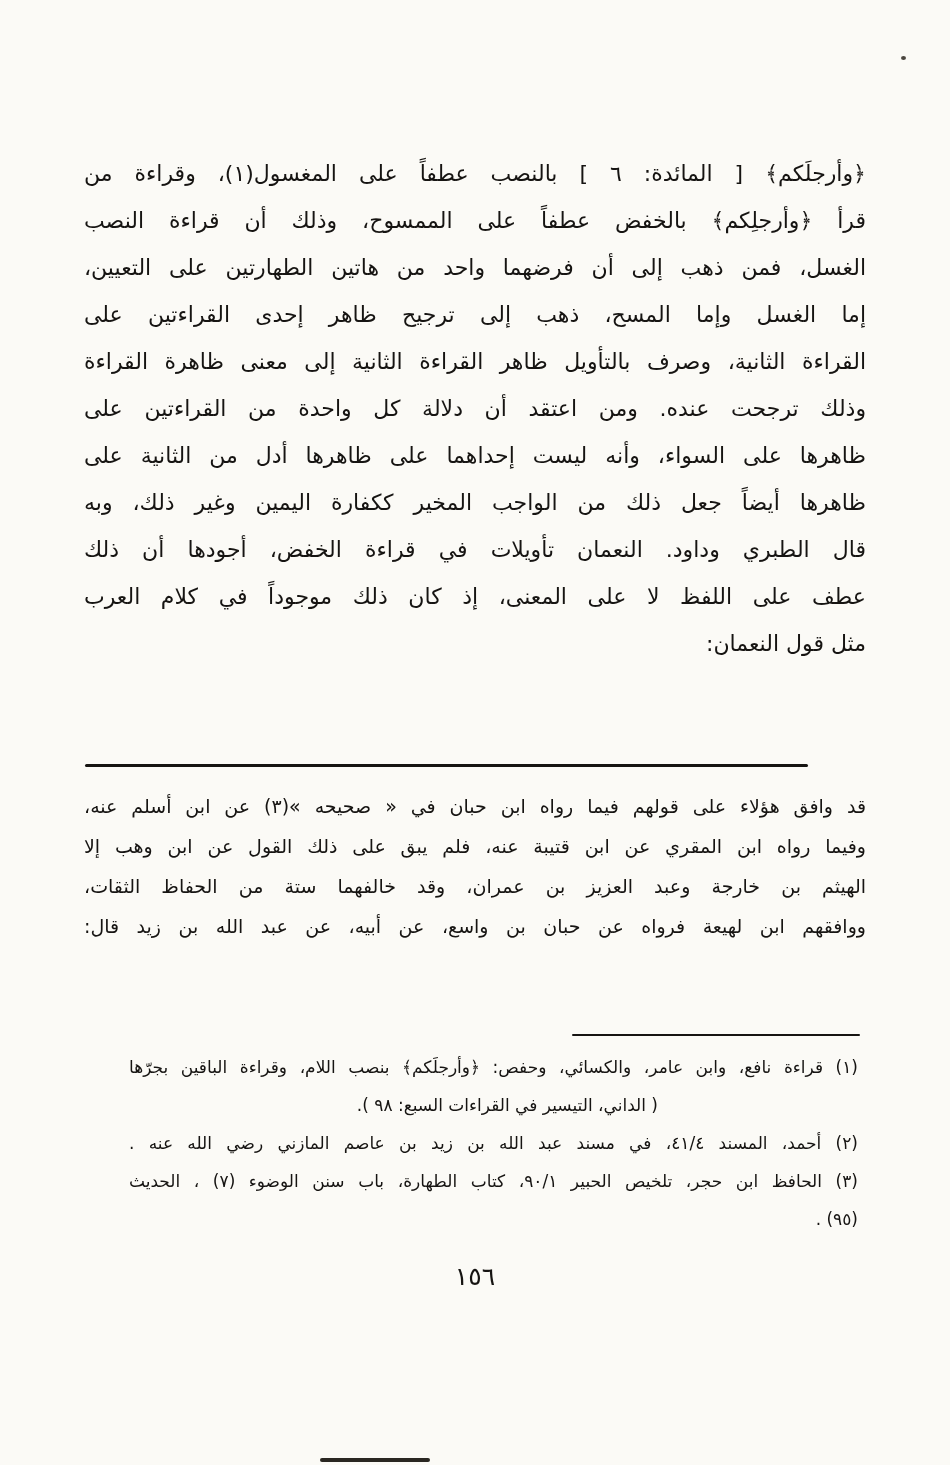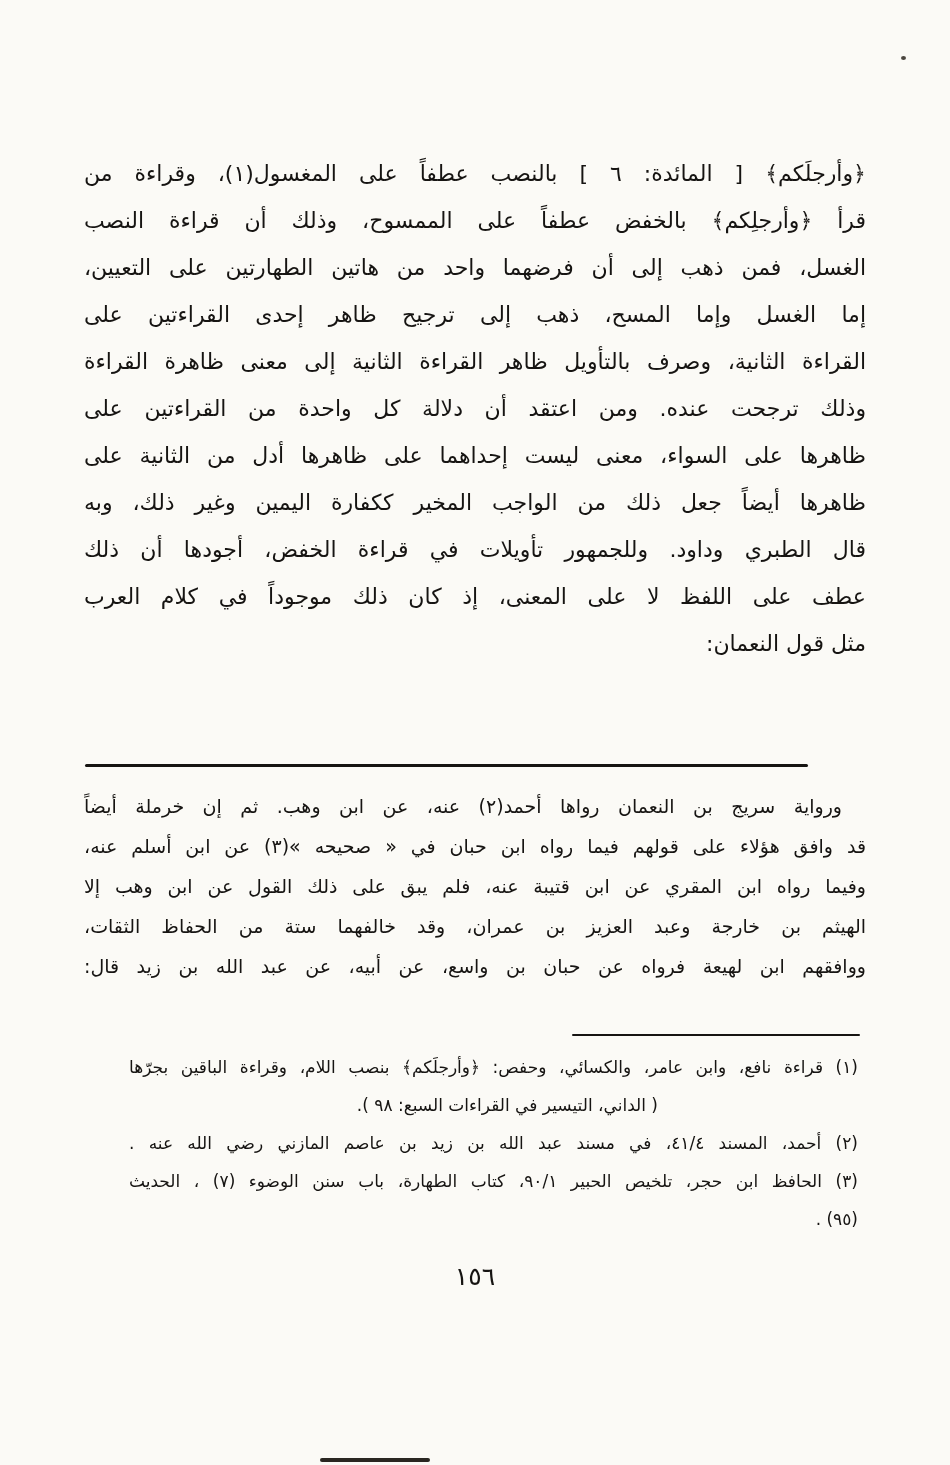--- a/index.html
+++ b/index.html
@@ -138,31 +138,30 @@
 
 <div class="page">
 
   <main class="main-text">
     <div class="line">﴿وأرجلَكم﴾ [ المائدة: ٦ ] بالنصب عطفاً على المغسول(١)، وقراءة من</div>
     <div class="line">قرأ ﴿وأرجلِكم﴾ بالخفض عطفاً على الممسوح، وذلك أن قراءة النصب</div>
     <div class="line">الغسل، فمن ذهب إلى أن فرضهما واحد من هاتين الطهارتين على التعيين،</div>
     <div class="line">إما الغسل وإما المسح، ذهب إلى ترجيح ظاهر إحدى القراءتين على</div>
     <div class="line">القراءة الثانية، وصرف بالتأويل ظاهر القراءة الثانية إلى معنى ظاهرة القراءة</div>
     <div class="line">وذلك ترجحت عنده. ومن اعتقد أن دلالة كل واحدة من القراءتين على</div>
-    <div class="line">ظاهرها على السواء، معنى ليست إحداهما على ظاهرها أدل من الثانية على</div>
+    <div class="line">ظاهرها على السواء، وأنه ليست إحداهما على ظاهرها أدل من الثانية على</div>
     <div class="line">ظاهرها أيضاً جعل ذلك من الواجب المخير ككفارة اليمين وغير ذلك، وبه</div>
-    <div class="line">قال الطبري وداود. وللجمهور تأويلات في قراءة الخفض، أجودها أن ذلك</div>
+    <div class="line">قال الطبري وداود. النعمان تأويلات في قراءة الخفض، أجودها أن ذلك</div>
     <div class="line">عطف على اللفظ لا على المعنى، إذ كان ذلك موجوداً في كلام العرب</div>
     <div class="line no-stretch">مثل قول النعمان:</div>
   </main>
 
   <hr class="section-divider">
 
   <section class="secondary-text">
-    <div class="line indent">ورواية سريج بن النعمان رواها أحمد(٢) عنه، عن ابن وهب. ثم إن خرملة أيضاً</div>
     <div class="line">قد وافق هؤلاء على قولهم فيما رواه ابن حبان في « صحيحه »(٣) عن ابن أسلم عنه،</div>
     <div class="line">وفيما رواه ابن المقري عن ابن قتيبة عنه، فلم يبق على ذلك القول عن ابن وهب إلا</div>
     <div class="line">الهيثم بن خارجة وعبد العزيز بن عمران، وقد خالفهما ستة من الحفاظ الثقات،</div>
     <div class="line">ووافقهم ابن لهيعة فرواه عن حبان بن واسع، عن أبيه، عن عبد الله بن زيد قال:</div>
   </section>
 
   <hr class="footnote-divider">
 
   <section class="footnotes">
     <div class="fn-line">(١) قراءة نافع، وابن عامر، والكسائي، وحفص: ﴿وأرجلَكم﴾ بنصب اللام، وقراءة الباقين بجرّها</div>

